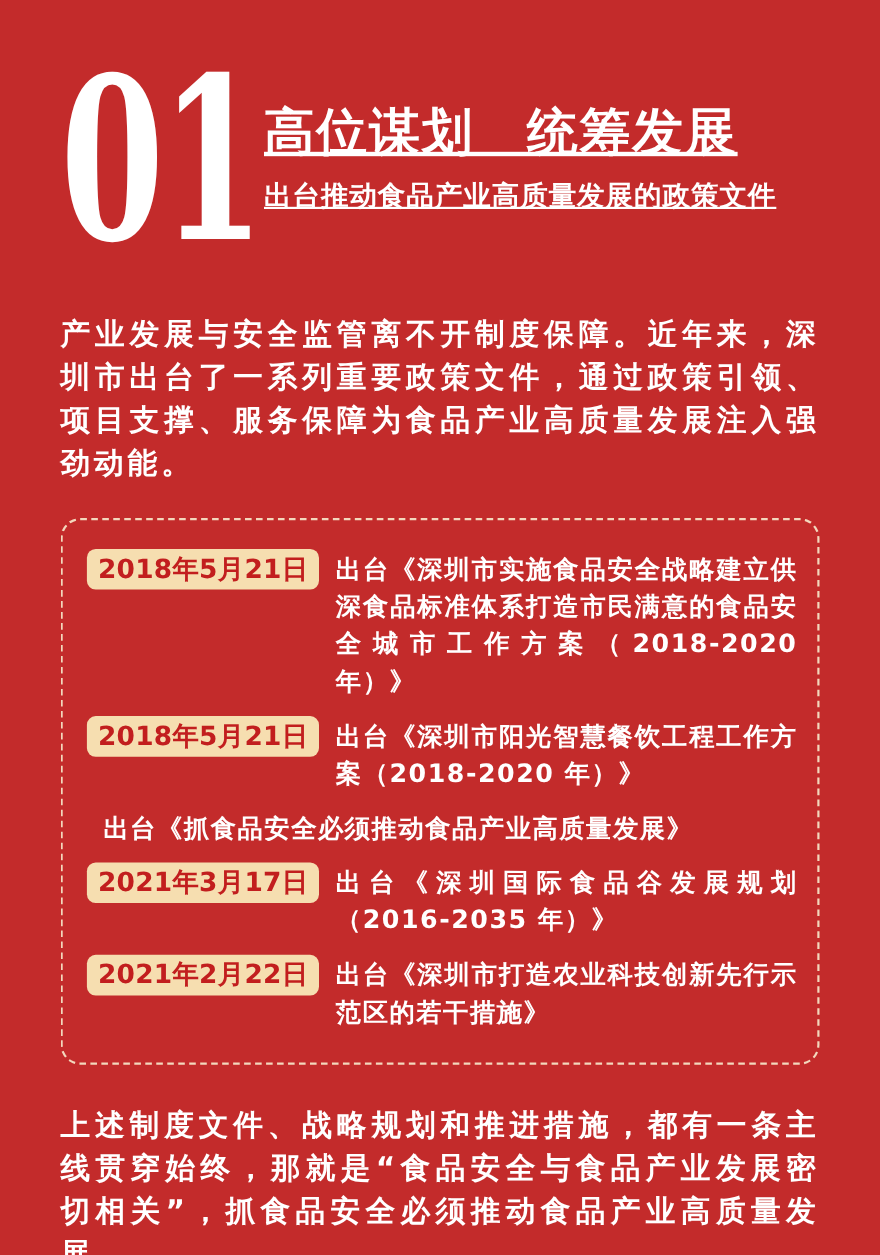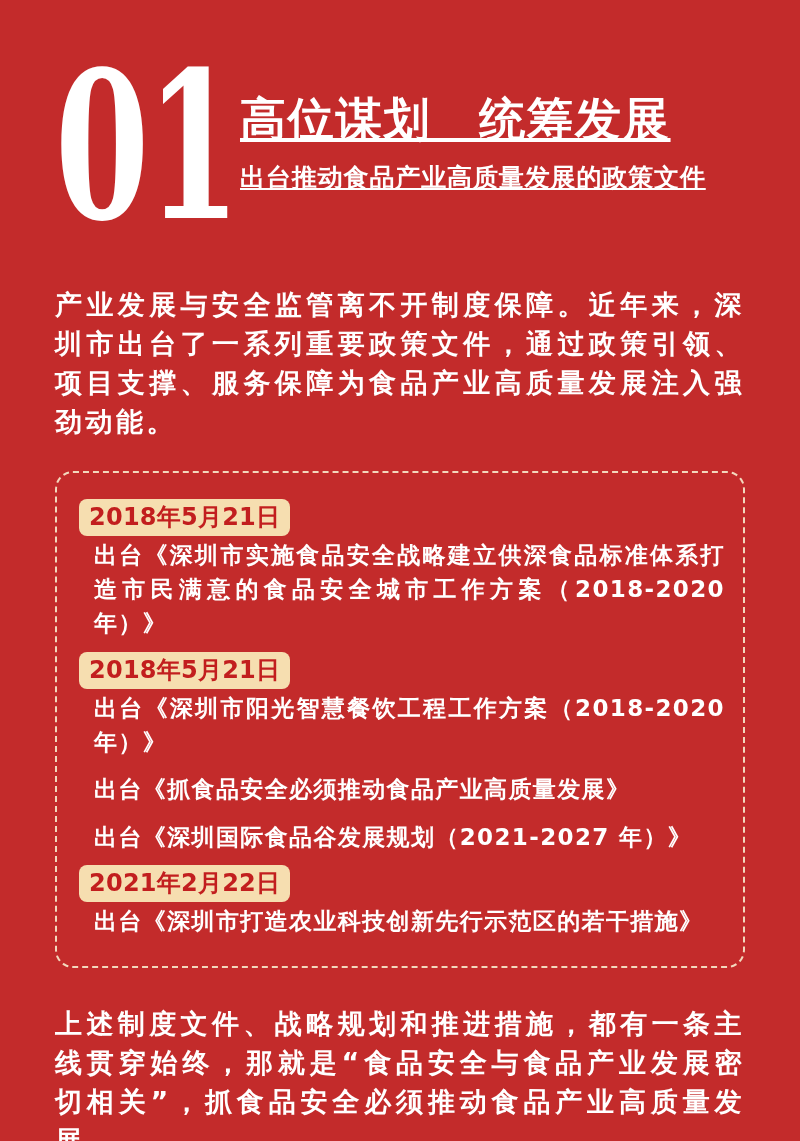--- a/index.html
+++ b/index.html
@@ -90,21 +90,20 @@
     border-radius: 18px;
     padding: 26px 18px 28px 22px;
     display: flex;
     flex-direction: column;
     justify-content: space-between;
   }
 
   .timeline-row {
     display: flex;
     align-items: flex-start;
-    flex-direction: column;
   }
 
   .date-badge {
     flex-shrink: 0;
     background: #f6deb0;
     color: #c21e1e;
     font-weight: 700;
     font-size: 24px;
     line-height: 1;
     padding: 6px 10px 7px 10px;
@@ -149,21 +148,22 @@
     <div class="timeline-row">
       <span class="date-badge">2018年5月21日</span>
       <span class="row-text">出台《深圳市阳光智慧餐饮工程工作方案（2018-2020 年）》</span>
     </div>
 
     <div class="timeline-row">
       <span class="row-text">出台《抓食品安全必须推动食品产业高质量发展》</span>
     </div>
 
     <div class="timeline-row">
-      <span class="row-text">出台《深圳国际食品谷发展规划（2021-2027 年）》</span>
+      <span class="date-badge">2021年3月17日</span>
+      <span class="row-text">出台《深圳国际食品谷发展规划（2016-2035 年）》</span>
     </div>
 
     <div class="timeline-row">
       <span class="date-badge">2021年2月22日</span>
       <span class="row-text">出台《深圳市打造农业科技创新先行示范区的若干措施》</span>
     </div>
 
   </div>
 
   <div class="paragraph closing">上述制度文件、战略规划和推进措施，都有一条主线贯穿始终，那就是“食品安全与食品产业发展密切相关”，抓食品安全必须推动食品产业高质量发展。</div>

